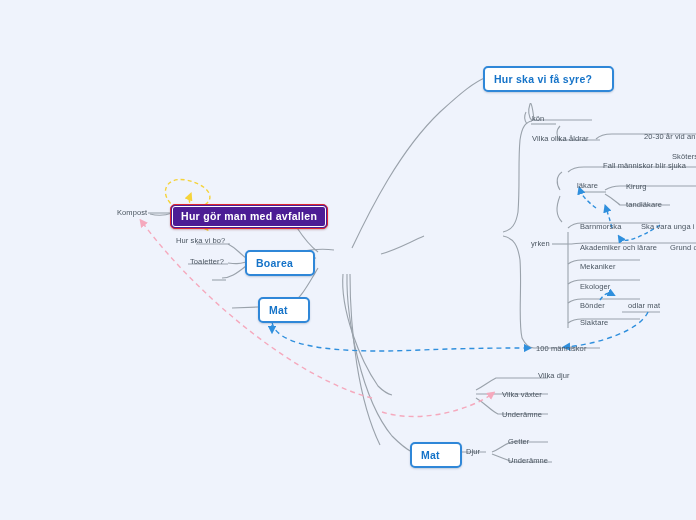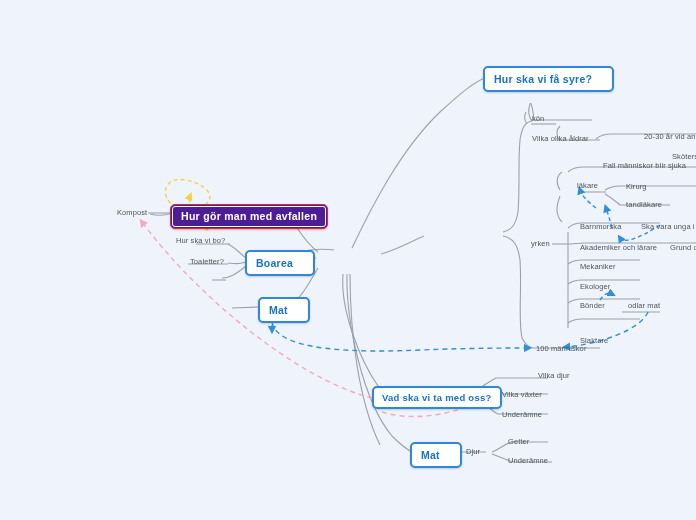--- a/index.html
+++ b/index.html
@@ -206,23 +206,20 @@
   </div>
 
   <div class="node boxed" style="left:245px; top:250px;">
     <span>Boarea</span>
   </div>
 
   <div class="node boxed" style="left:258px; top:297px;">
     <span>Mat</span>
   </div>
 
-  <div class="node boxed small" style="left:372px; top:386px;">
-    <span>Vad ska vi ta med oss?</span>
-  </div>
 
   <div class="node boxed" style="left:410px; top:442px;">
     <span>Mat</span>
   </div>
 
   <div class="node leaf" style="left:117px; top:208px;">Kompost</div>
 
   <div class="node leaf" style="left:176px; top:236px;">Hur ska vi bo?</div>
 
   <div class="node leaf" style="left:190px; top:257px;">Toaletter?</div>
@@ -254,21 +251,21 @@
   <div class="node leaf" style="left:670px; top:243px;">Grund o</div>
 
   <div class="node leaf" style="left:580px; top:262px;">Mekaniker</div>
 
   <div class="node leaf" style="left:580px; top:282px;">Ekologer</div>
 
   <div class="node leaf" style="left:580px; top:301px;">Bönder</div>
 
   <div class="node leaf" style="left:628px; top:301px;">odlar mat</div>
 
-  <div class="node leaf" style="left:580px; top:336px;">Slaktare</div>
+  <div class="node leaf" style="left:580px; top:318px;">Slaktare</div>
 
   <div class="node leaf" style="left:536px; top:344px;">100 människor</div>
 
   <div class="node leaf" style="left:502px; top:371px;margin-left:36px;">Vilka djur</div>
 
   <div class="node leaf" style="left:502px; top:390px;">Vilka växter</div>
 
   <div class="node leaf" style="left:502px; top:410px;">Underämne</div>
 
   <div class="node leaf" style="left:466px; top:447px;">Djur</div>

